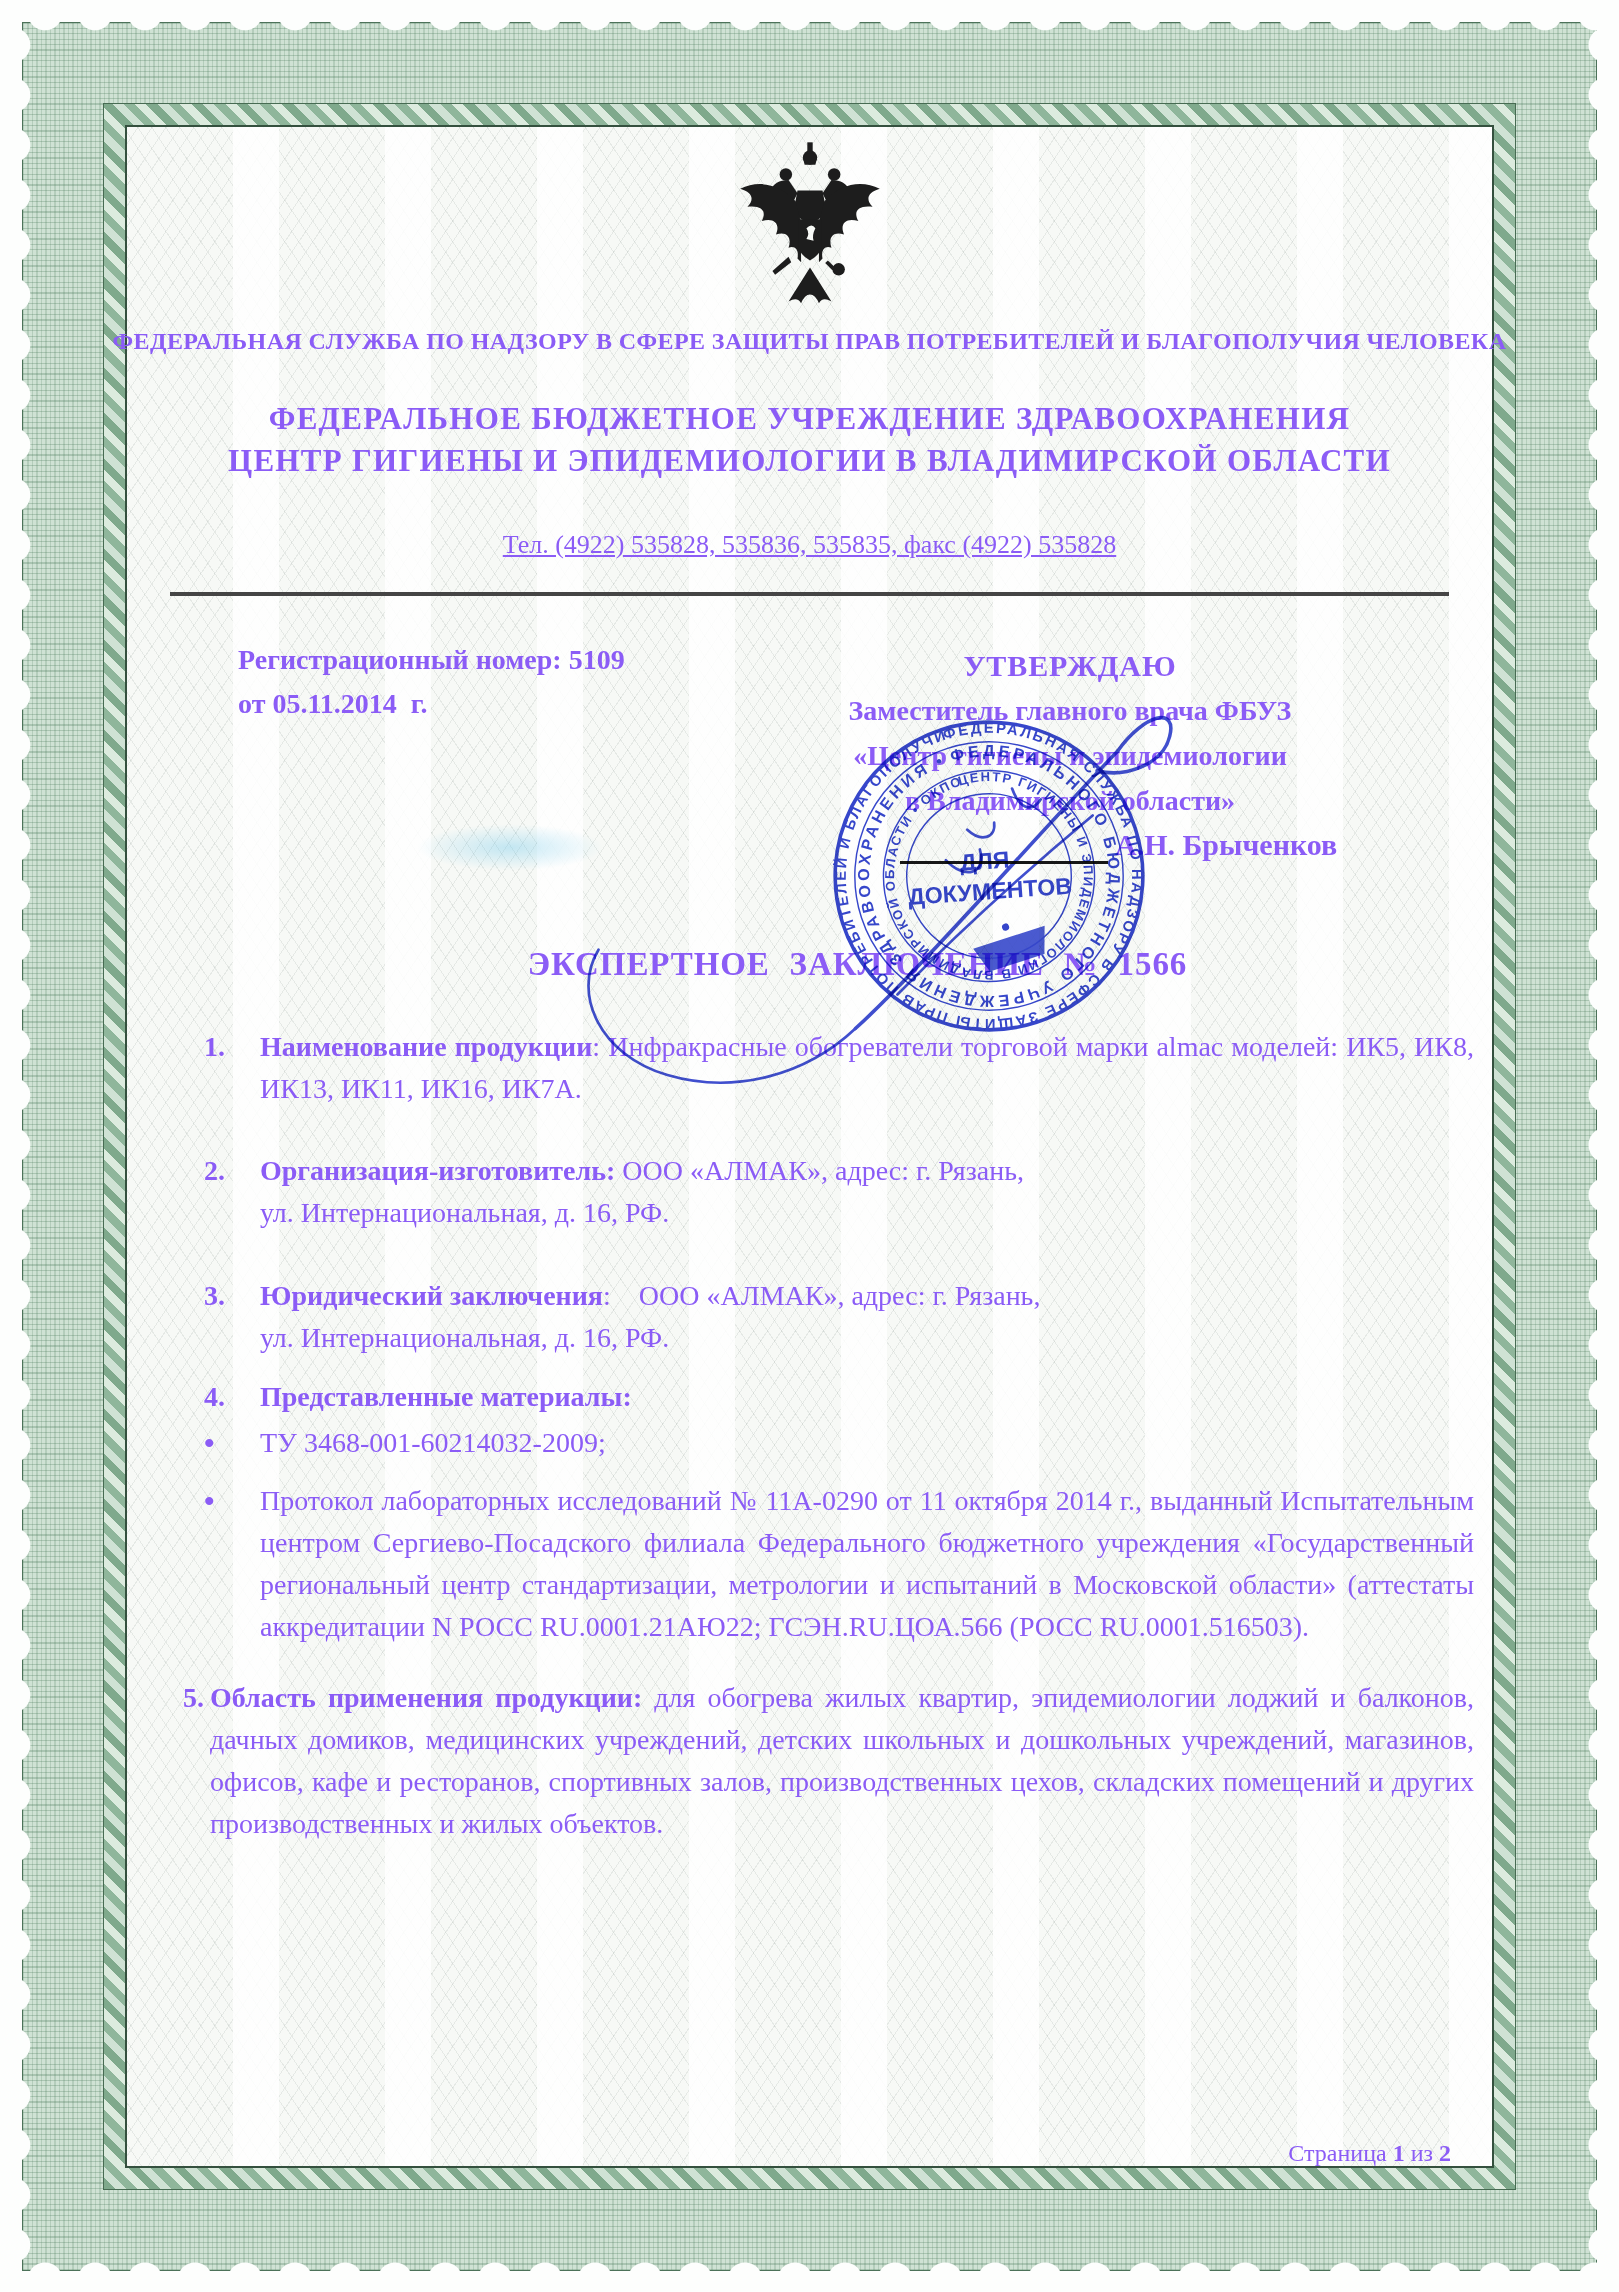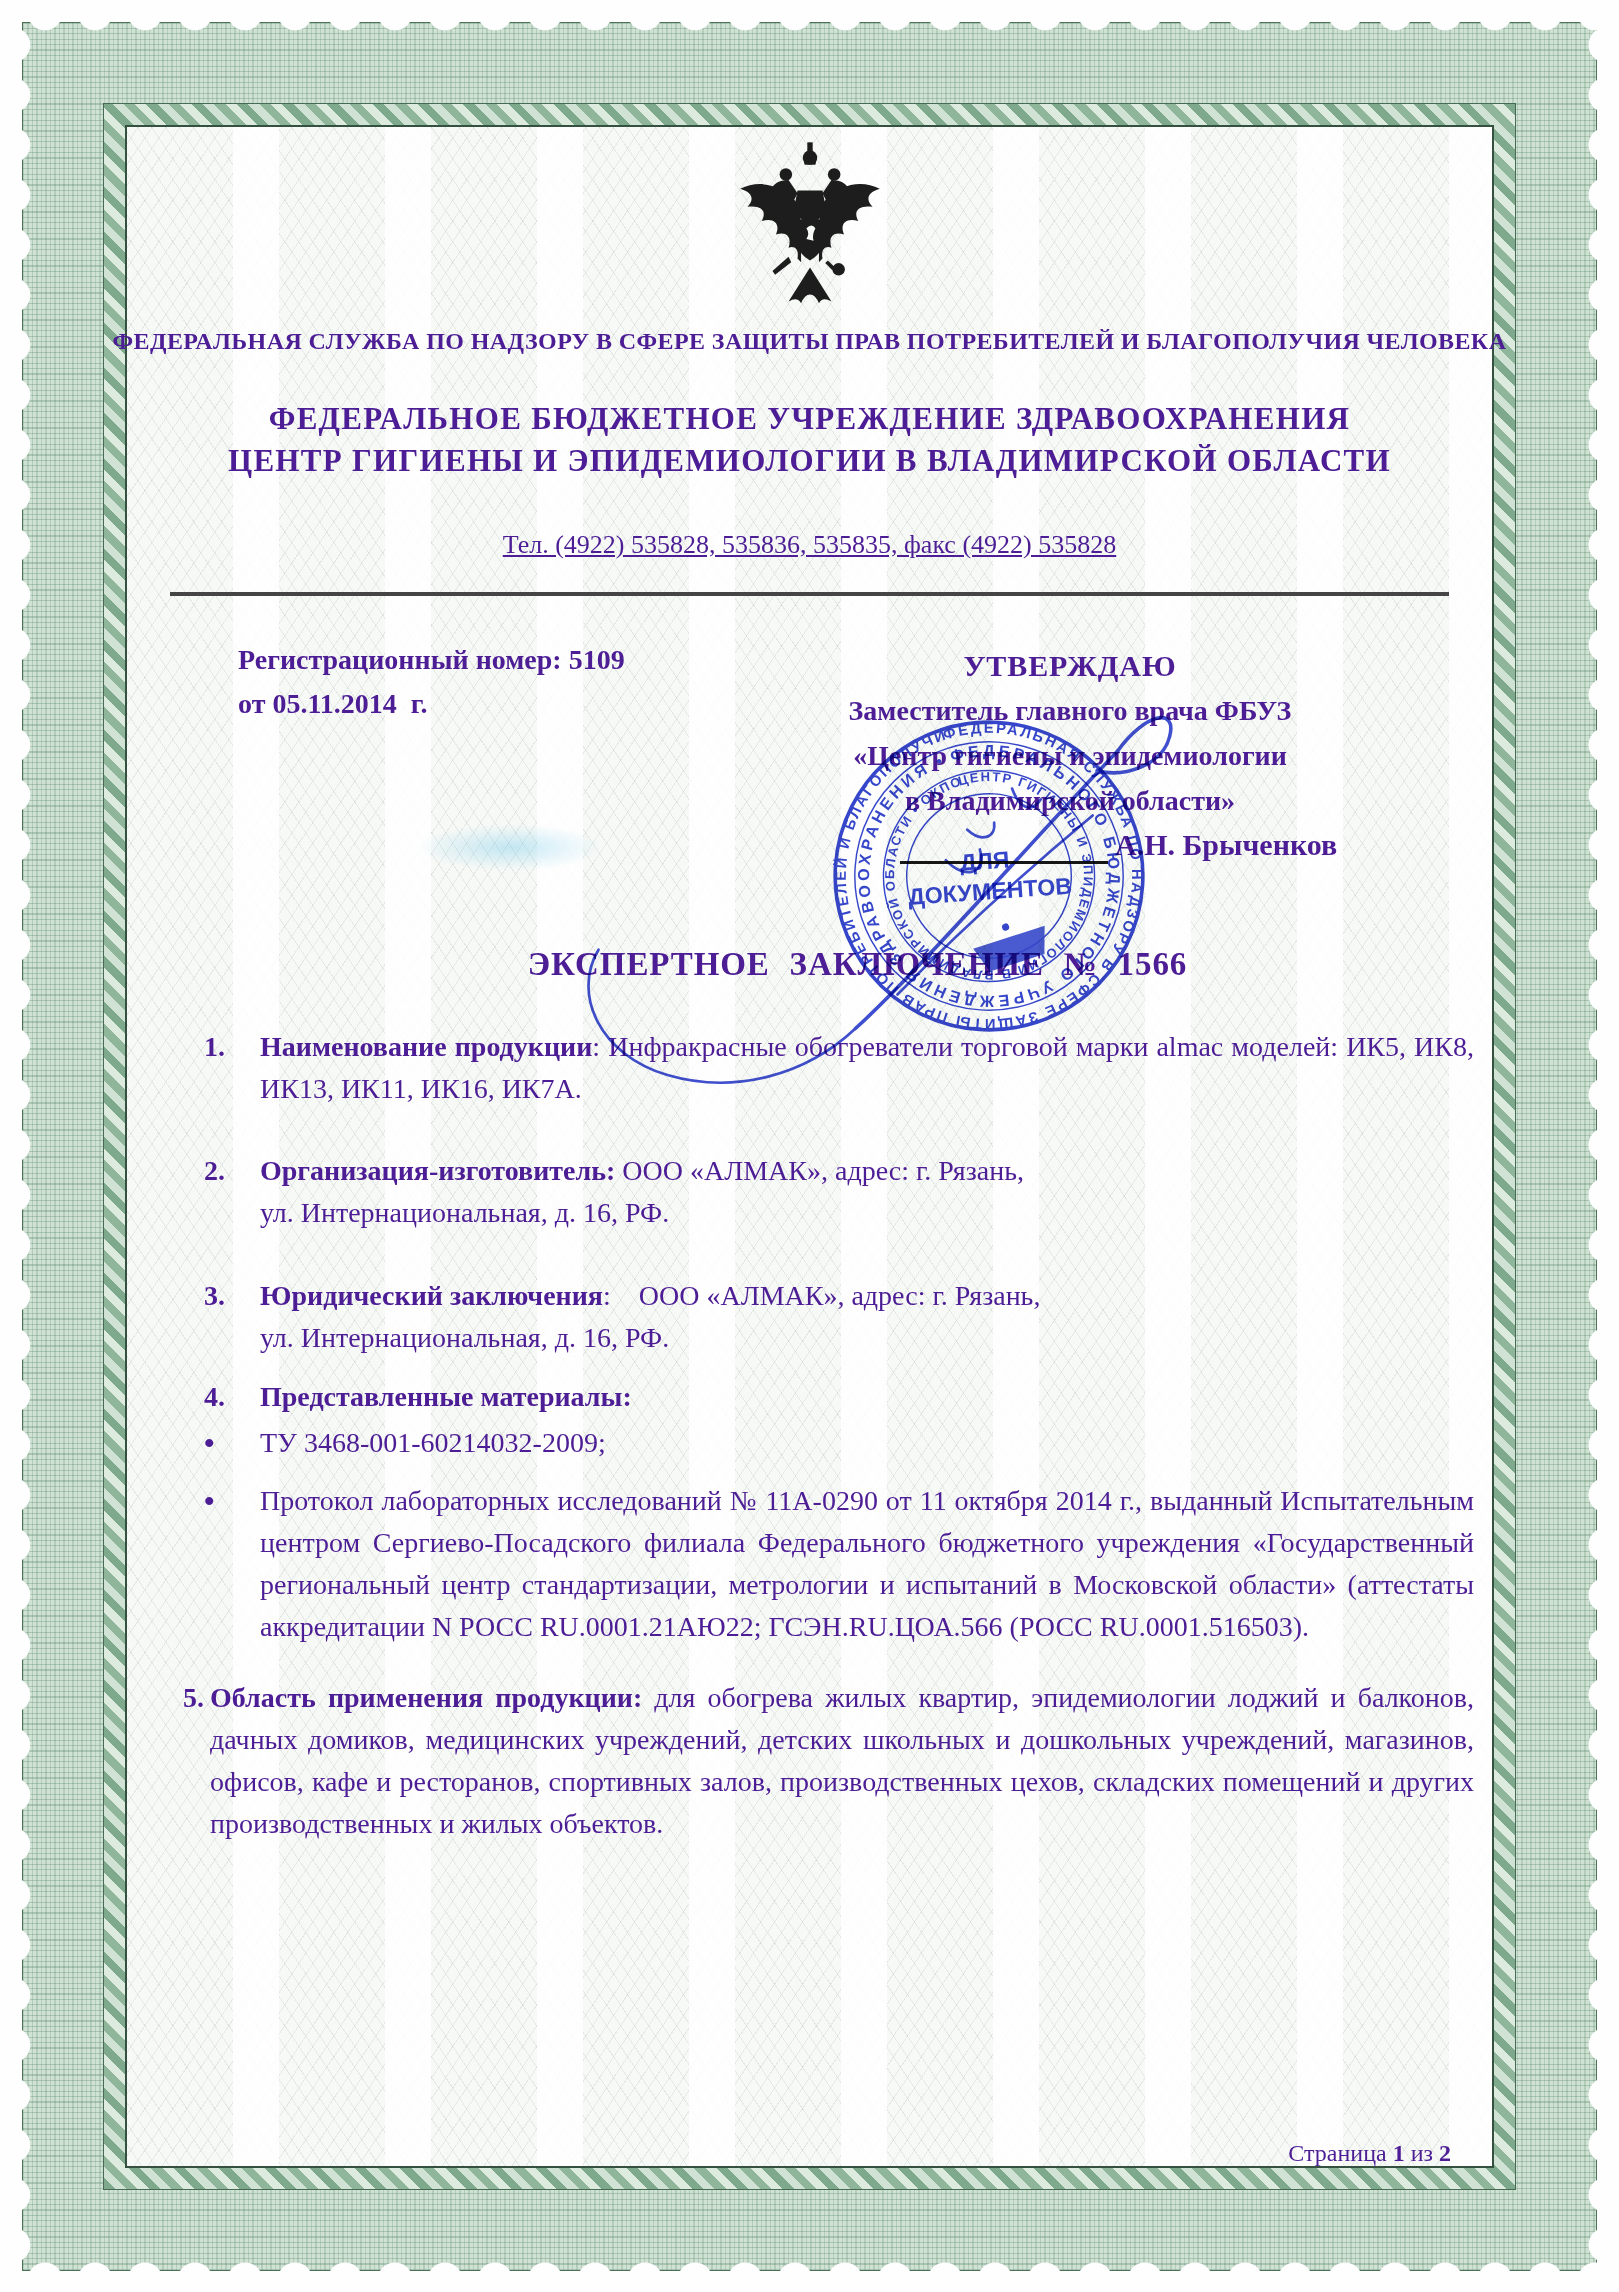--- a/index.html
+++ b/index.html
@@ -1,18 +1,18 @@
 <!DOCTYPE html>
 <html style="font-size:14.3px"><head>
 <meta charset="utf-8">
 <style>
   html,body{margin:0;padding:0;background:#ffffff;}
   .page{
     position:relative;width:1619px;height:2293px;background:#fdfefd;
-    font-family:"Liberation Serif", serif;color:#4c1d95;overflow:hidden;
+    font-family:"Liberation Serif", serif;color:#8b5cf6;overflow:hidden;
   }
   
   .band{
     position:absolute;inset:23px;
     background:
       repeating-linear-gradient(0deg, rgba(72,120,88,.28) 0 1.3px, rgba(255,255,255,0) 1.3px 5.4px),
       repeating-linear-gradient(90deg, rgba(72,120,88,.20) 0 1.3px, rgba(255,255,255,0) 1.3px 4.5px),
       #cfe2d4;
     outline:1.8px solid #4c7259;
   }

